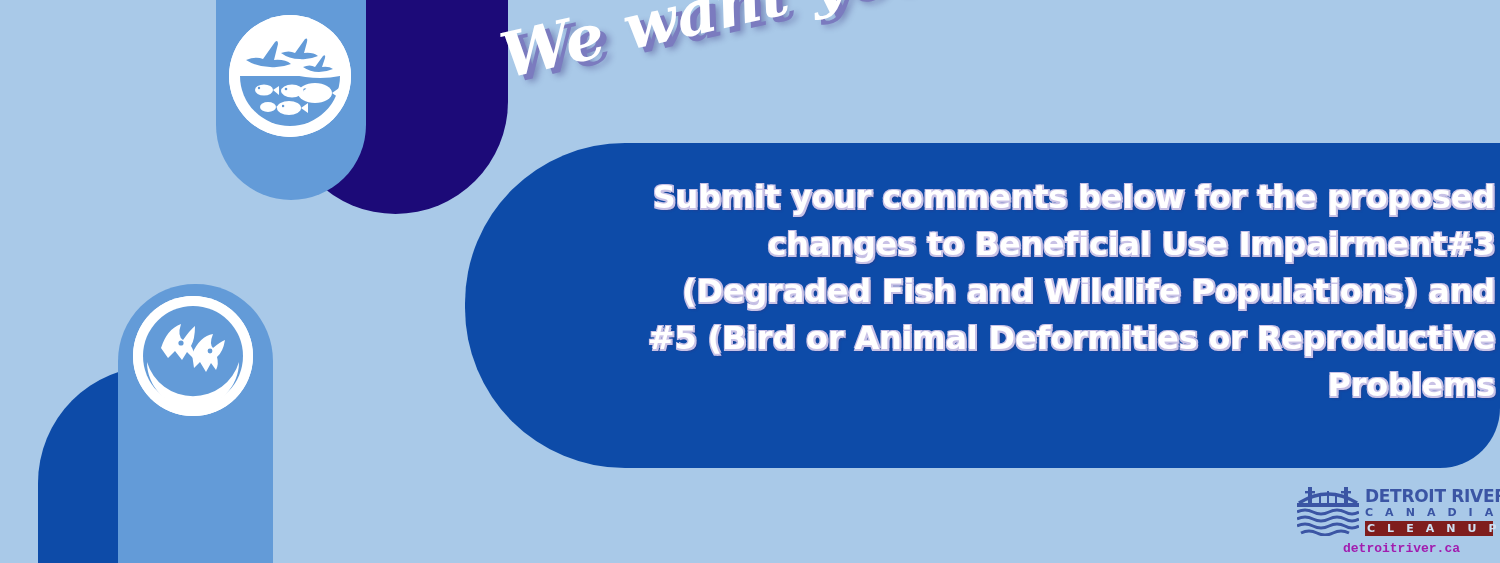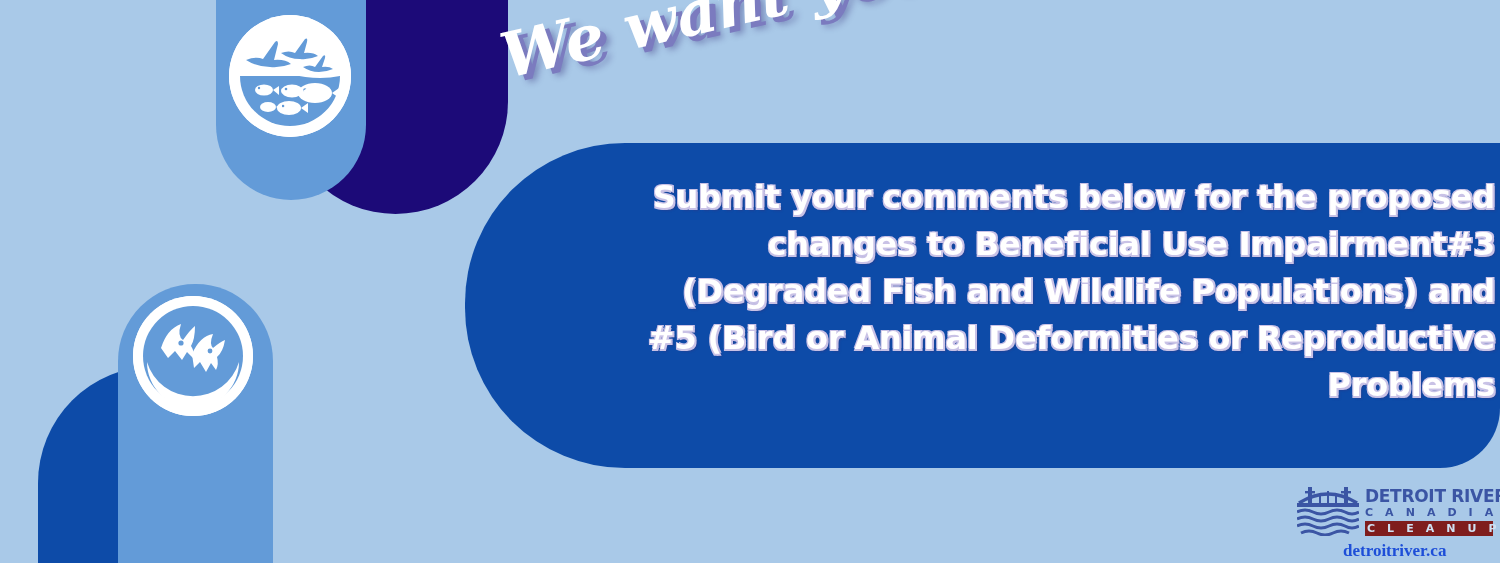--- a/index.html
+++ b/index.html
@@ -183,24 +183,24 @@
     font-size: 11px;
     line-height: 15px;
     letter-spacing: 4.1px;
     white-space: nowrap;
     padding-left: 2px;
   }
   #logo-url {
     position: absolute;
     left: 46px;
     top: 54px;
-    color: #1d4ed8;
-    font-family: Liberation Serif, serif;
-    font-weight: bold;
-    font-size: 17px;
+    color: #a21caf;
+    font-family: Liberation Mono, monospace;
+    font-weight: bold;
+    font-size: 13px;
     white-space: nowrap;
   }
 </style>
 </head>
 <body>
 
 <div id="banner">
 
   <div class="arch" id="arch-navy-top"></div>
   <div class="arch" id="arch-blue-top"></div>

